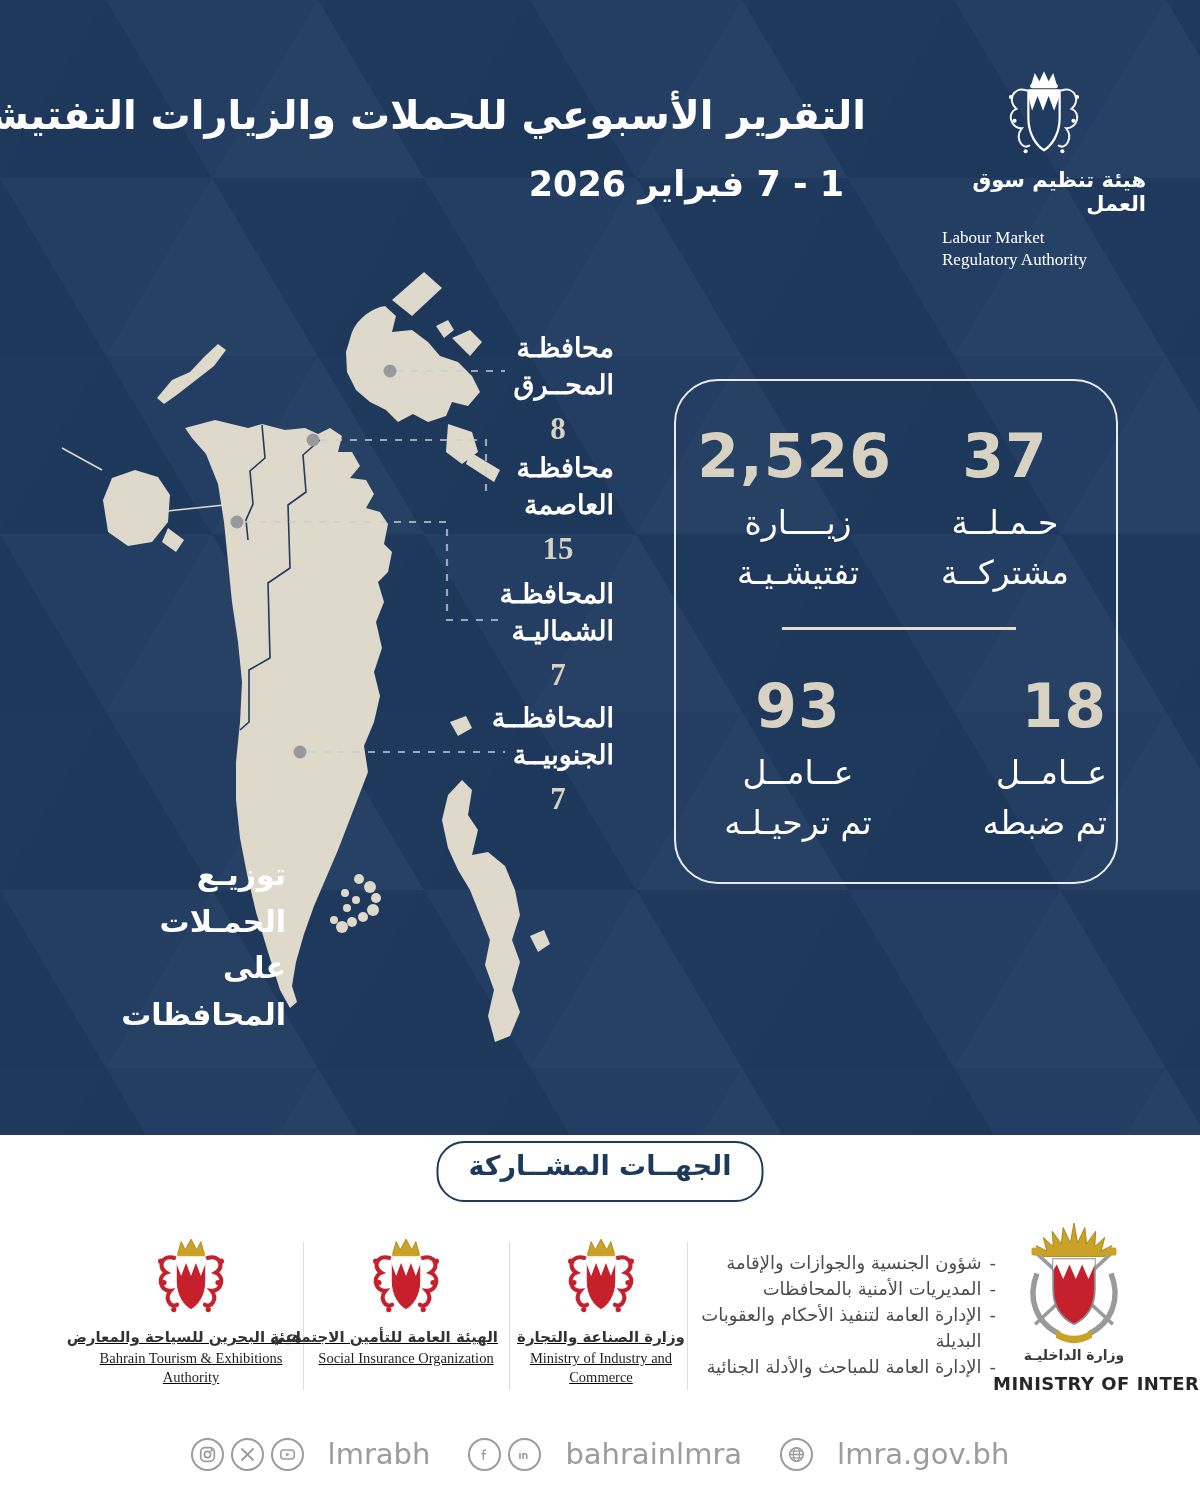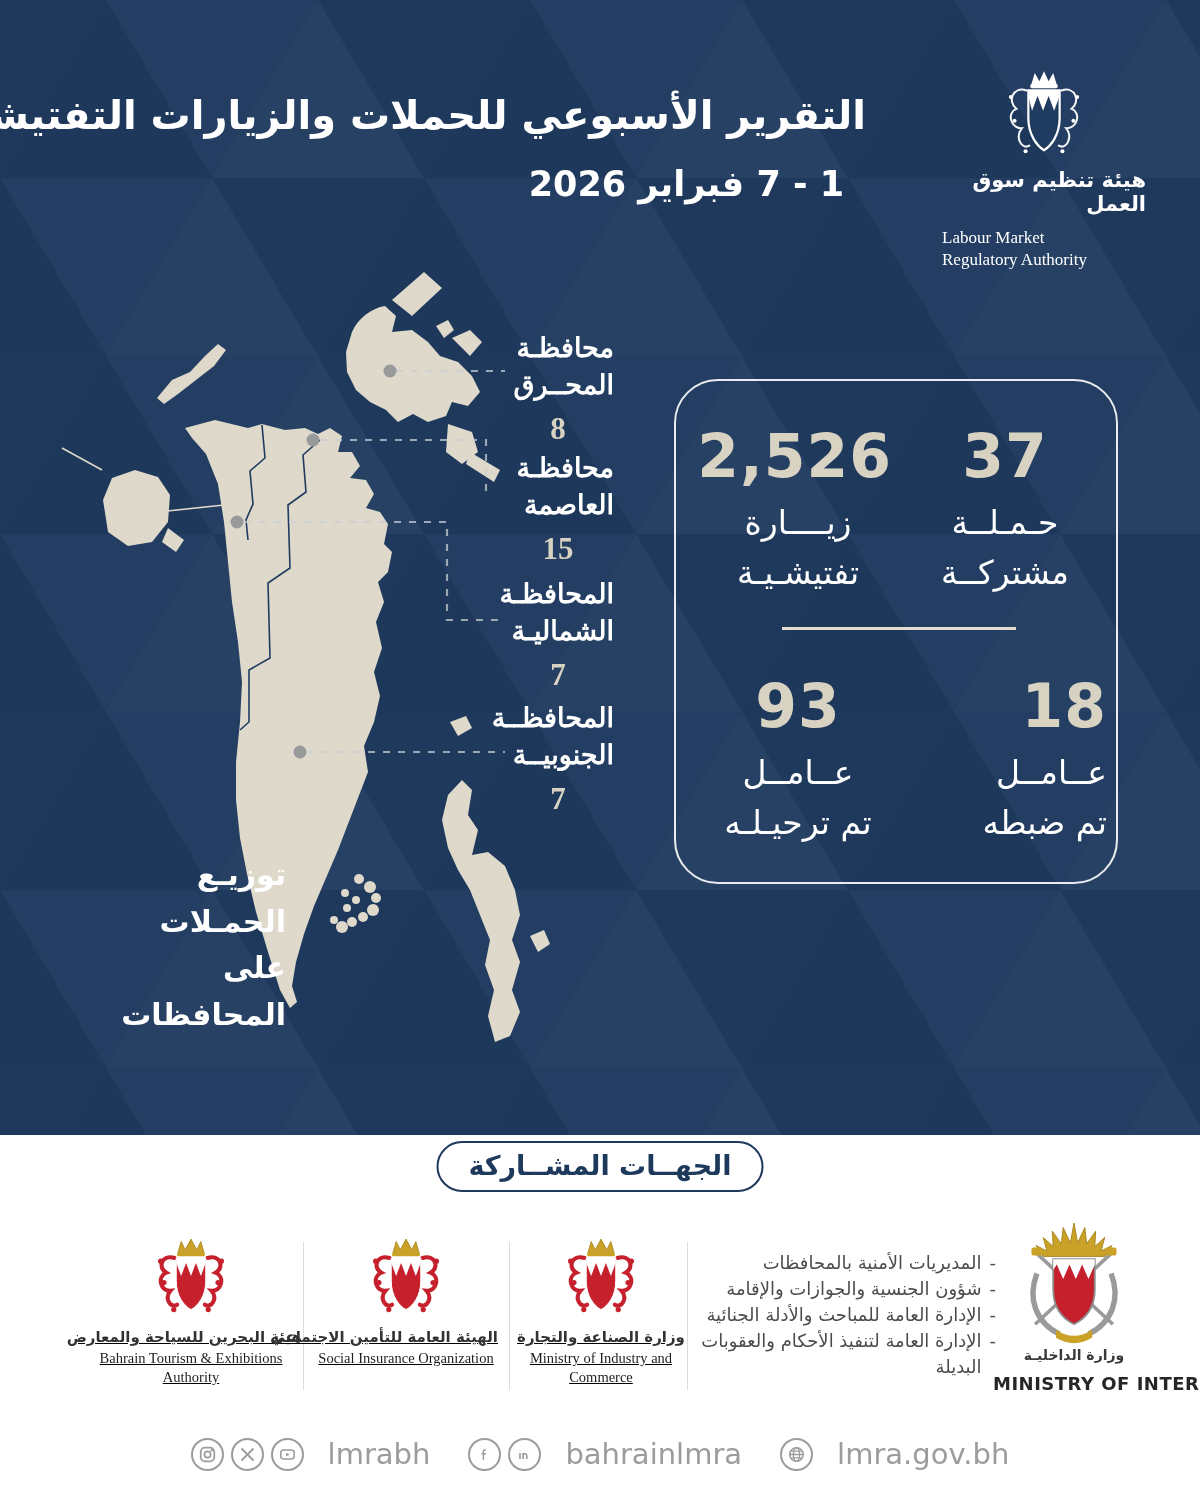--- a/index.html
+++ b/index.html
@@ -45,21 +45,21 @@
   .stat .lab{font-size:33px;color:#ffffff;line-height:1.5;margin-top:10px;}
   .stat-campaigns{right:20px;top:44px;width:182px;}
   .stat-visits{left:28px;top:44px;width:188px;}
   .stat-arrested{right:9px;top:294px;width:182px;text-align:right;}
   .stat-deported{left:28px;top:294px;width:188px;}
   .card-divider{position:absolute;left:106px;top:246px;width:234px;height:3px;background:#E2DDCE;}
   
   .white-section{position:absolute;top:1135px;left:0;width:1200px;height:365px;background:#ffffff;}
   .pill{
     position:absolute;top:6px;left:50%;transform:translateX(-50%);
-    border:2.5px solid #1D3A5C;border-radius:28px;padding:7px 30px 9px;
+    border:2.5px solid #1D3A5C;border-radius:28px;padding:7px 30px 19px;
     color:#1D3A5C;font-size:27px;font-weight:bold;direction:rtl;white-space:nowrap;
   }
   .org{position:absolute;top:93px;text-align:center;text-decoration:underline;}
   .org-1{left:80px;width:222px;}
   .org-2{left:314px;width:184px;}
   .org-3{left:517px;width:168px;}
   .org .crest{display:block;margin:0 auto;}
   .org-ar{font-size:15px;font-weight:bold;color:#333;direction:rtl;white-space:nowrap;margin-top:4px;}
   .org-en{font-family:"Liberation Serif","DejaVu Serif",serif;font-size:14.5px;color:#1e1e1e;line-height:1.3;margin-top:3px;}
   .vdiv{position:absolute;top:107px;width:1px;height:148px;background:#dcdcdc;}
@@ -415,33 +415,33 @@
         <use href="#crest-red"></use>
       </svg>
     <div class="org-ar">وزارة الصناعة والتجارة</div>
     <div class="org-en">Ministry of Industry and Commerce</div>
   </div>
   <div class="vdiv vdiv-3"></div>
 
   <div class="moi-list">
     <div class="moi-item">
         <span class="dash"></span>
-        <span>المديريات الأمنية بالمحافظات</span>
+        <span>شؤون الجنسية والجوازات والإقامة</span>
       </div>
     <div class="moi-item">
         <span class="dash"></span>
-        <span>شؤون الجنسية والجوازات والإقامة</span>
+        <span>المديريات الأمنية بالمحافظات</span>
+      </div>
+    <div class="moi-item">
+        <span class="dash"></span>
+        <span>الإدارة العامة لتنفيذ الأحكام والعقوبات البديلة</span>
       </div>
     <div class="moi-item">
         <span class="dash"></span>
         <span>الإدارة العامة للمباحث والأدلة الجنائية</span>
-      </div>
-    <div class="moi-item">
-        <span class="dash"></span>
-        <span>الإدارة العامة لتنفيذ الأحكام والعقوبات البديلة</span>
       </div>
   </div>
 
   <div class="moi">
     <svg class="crest" width="118" height="122" viewBox="0 0 130 135">
         <use href="#crest-moi"></use>
       </svg>
     <div class="moi-ar">وزارة الداخليـة</div>
     <div class="moi-en">MINISTRY OF INTERIOR</div>
   </div>

